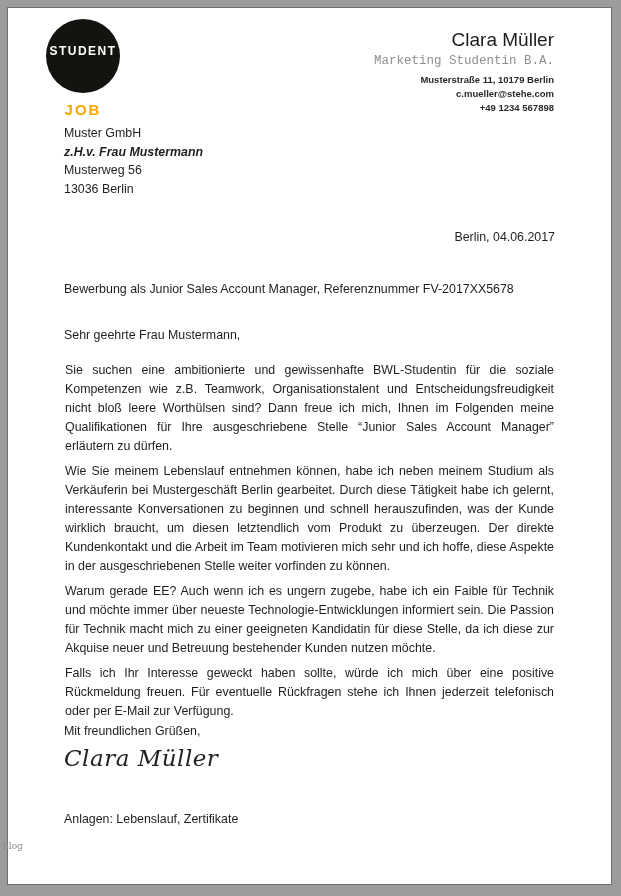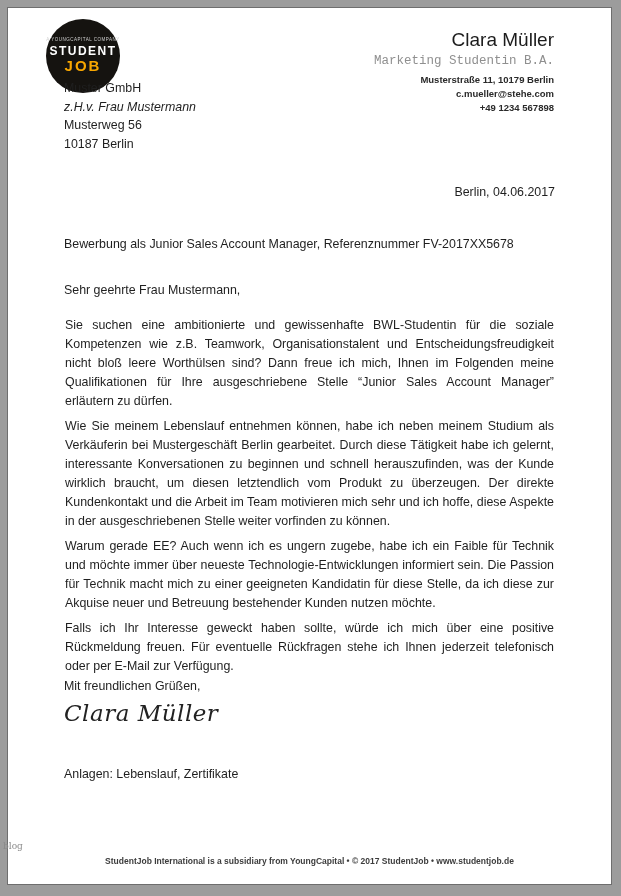--- a/index.html
+++ b/index.html
@@ -30,20 +30,21 @@
     top: 11px;
     width: 74px;
     height: 74px;
     background: #151310;
     border-radius: 50%;
     display: flex;
     flex-direction: column;
     align-items: center;
     justify-content: center;
     text-align: center;
+    gap: 44px;
   }
   .logo-top {
     font-size: 4.5px;
     color: #cfcfcf;
     letter-spacing: 0.5px;
     margin-bottom: 3px;
   }
   .logo-student {
     font-size: 12px;
     font-weight: bold;
@@ -82,27 +83,27 @@
     font-weight: bold;
     color: #2a2a2a;
     line-height: 1.5;
   }
   
   .content {
     position: absolute;
     left: 56px;
     right: 56px;
     top: 0;
-    padding-top: 71px;
+    padding-top: 116px;
     font-size: 12.4px;
     color: #1f1f1f;
     line-height: 19px;
   }
   .recipient-line { line-height: 18.5px; }
-  .recipient-attn { font-style: italic; }
+  .recipient-attn { font-style: italic; font-weight: bold; }
   .date-line {
     text-align: right;
     margin-top: 30px;
   }
   .subject-line { margin-top: 33px; }
   .salutation { margin-top: 27px; }
   .para {
     margin: 1px;
     margin-top: 16px;
     text-align: justify;
@@ -159,21 +160,21 @@
       <div>+49 1234 567898</div>
     </div>
   </div>
 
   <div class="content">
 
     <div class="recipient">
       <div class="recipient-line">Muster GmbH</div>
       <div class="recipient-line recipient-attn">z.H.v. Frau Mustermann</div>
       <div class="recipient-line">Musterweg 56</div>
-      <div class="recipient-line">10187 Berlin</div>
+      <div class="recipient-line">13036 Berlin</div>
     </div>
 
     <div class="date-line">Berlin, 04.06.2017</div>
 
     <div class="subject-line">Bewerbung als Junior Sales Account Manager, Referenznummer FV-2017XX5678</div>
 
     <div class="salutation">Sehr geehrte Frau Mustermann,</div>
 
     <p class="para">Sie suchen eine ambitionierte und gewissenhafte BWL-Studentin für die soziale Kompetenzen wie z.B. Teamwork, Organisationstalent und Entscheidungsfreudigkeit nicht bloß leere Worthülsen sind? Dann freue ich mich, Ihnen im Folgenden meine Qualifikationen für Ihre ausgeschriebene Stelle “Junior Sales Account Manager” erläutern zu dürfen.</p>
     <p class="para">Wie Sie meinem Lebenslauf entnehmen können, habe ich neben meinem Studium als Verkäuferin bei Mustergeschäft Berlin gearbeitet. Durch diese Tätigkeit habe ich gelernt, interessante Konversationen zu beginnen und schnell herauszufinden, was der Kunde wirklich braucht, um diesen letztendlich vom Produkt zu überzeugen. Der direkte Kundenkontakt und die Arbeit im Team motivieren mich sehr und ich hoffe, diese Aspekte in der ausgeschriebenen Stelle weiter vorfinden zu können.</p>
@@ -181,17 +182,16 @@
     <p class="para">Falls ich Ihr Interesse geweckt haben sollte, würde ich mich über eine positive Rückmeldung freuen. Für eventuelle Rückfragen stehe ich Ihnen jederzeit telefonisch oder per E-Mail zur Verfügung.</p>
 
     <div class="closing">Mit freundlichen Grüßen,</div>
 
     <div class="signature">Clara Müller</div>
 
     <div class="enclosures">Anlagen: Lebenslauf, Zertifikate</div>
 
   </div>
 
-  <div class="footer">StudentJob International is a subsidiary from YoungCapital • © 2017 StudentJob • www.studentjob.de</div>
 
 </div>
 
 <div class="watermark">blog</div>
 
 </body></html>

